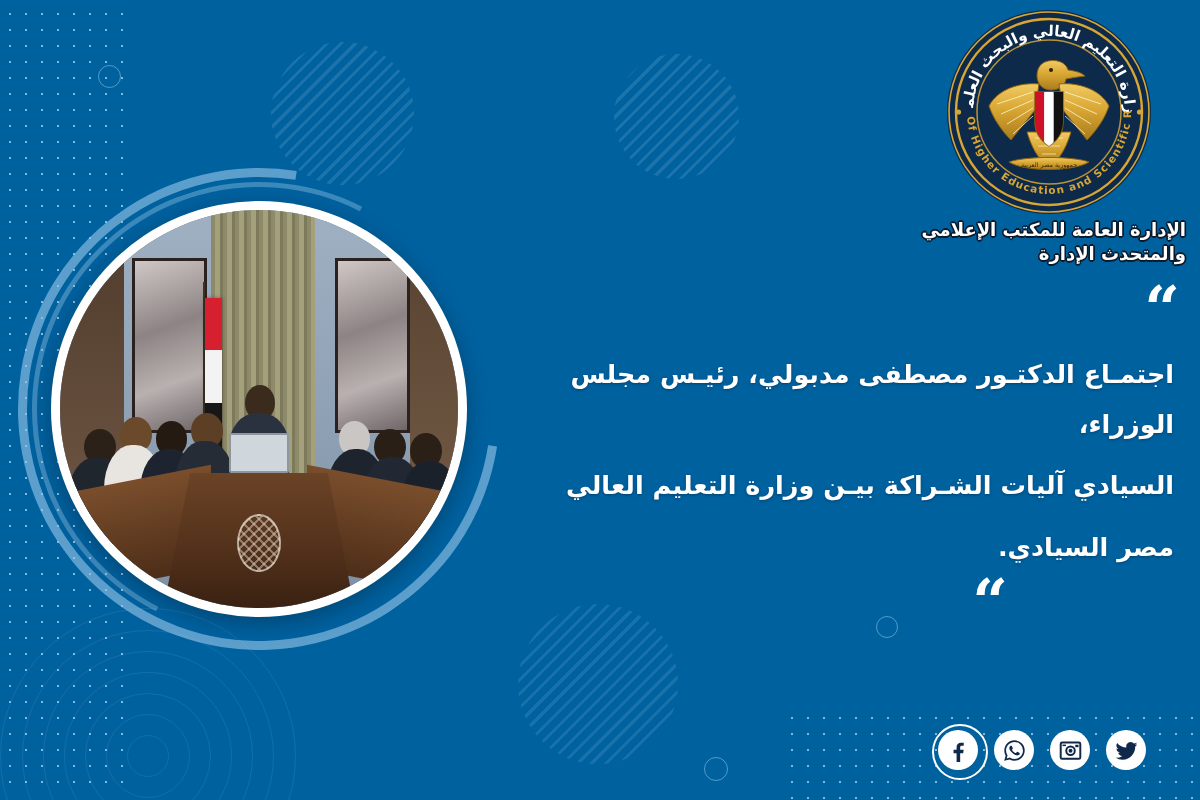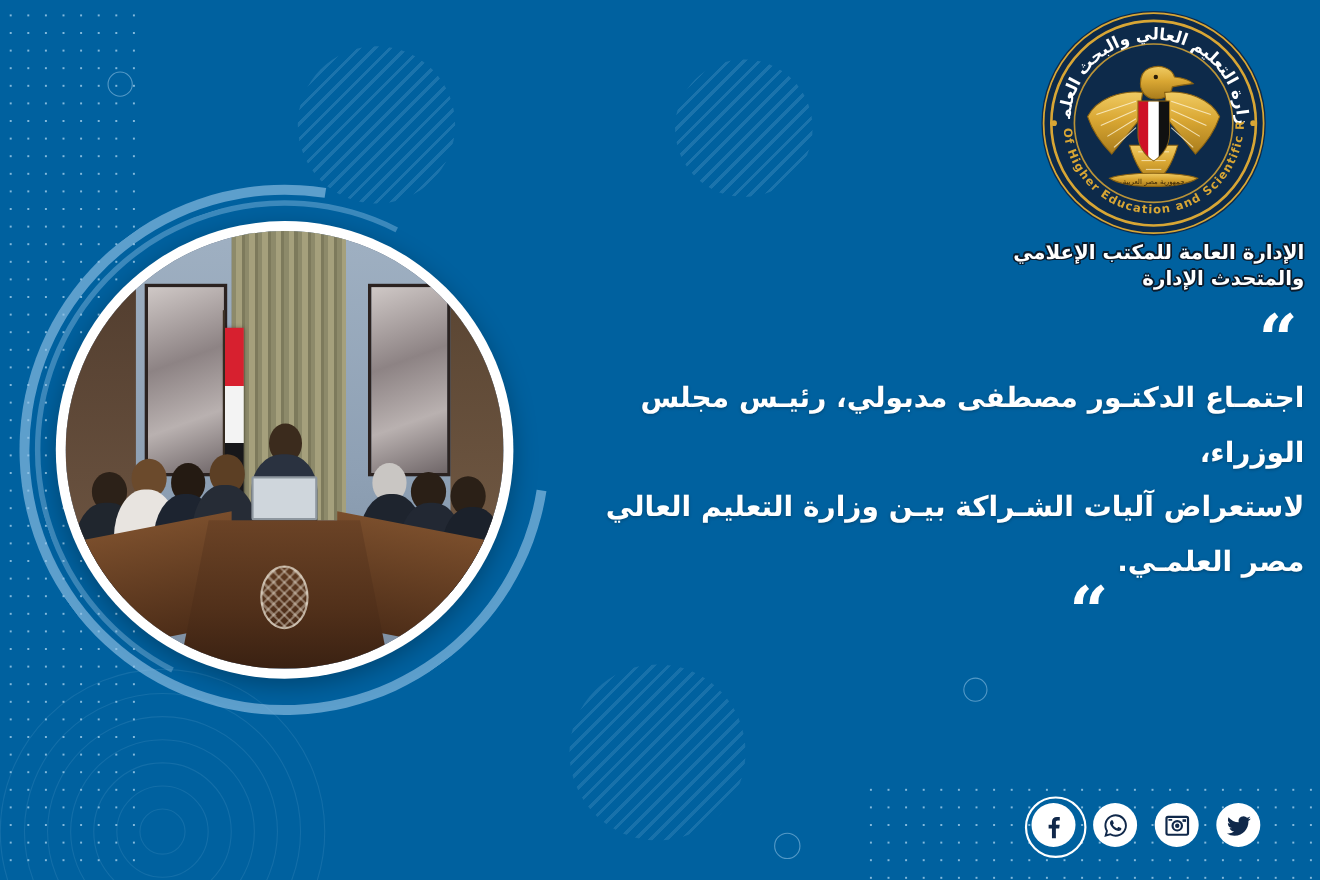--- a/index.html
+++ b/index.html
@@ -198,21 +198,21 @@
   .quote-text {
     color:#ffffff;
     font-family:"DejaVu Sans", sans-serif;
     font-weight:bold;
     font-size:25.5px;
     line-height:1.95;
     direction:rtl;
     unicode-bidi:isolate;
     text-shadow:0 1px 3px rgba(0,0,0,.30);
   }
-  .quote-text p { margin:0; }
+  .quote-text p { margin:12px; }
 
   
   .socials {
     position:absolute; left:938px; top:730px;
     display:flex; flex-direction:row; gap:16px;
     direction:ltr;
   }
   .soc {
     position:relative;
     width:40px; height:40px;
@@ -373,22 +373,22 @@
   <div class="logo-caption">
     <div>الإدارة العامة للمكتب الإعلامي</div>
     <div>والمتحدث الإدارة</div>
   </div>
 
   <div class="quote-block">
     <span class="qmark open">“</span>
 
     <div class="quote-text">
       <p>اجتمـاع الدكتـور مصطفى مدبولي، رئيـس مجلس الوزراء،</p>
-      <p>لاستعراض آليات الشـراكة بيـن وزارة التعليم العالي</p>
-      <p>مصر العلمـي.</p>
+      <p>السيادي آليات الشـراكة بيـن وزارة التعليم العالي</p>
+      <p>مصر السيادي.</p>
     </div>
 
     <span class="qmark close">“</span>
   </div>
 
   <div class="socials">
 
     <div class="soc highlight">
       <svg viewBox="0 0 24 24" fill="#10284a" aria-hidden="true">
         <path d="M13.6 23v-8.4h2.9l.44-3.3h-3.34V9.15c0-.95.27-1.6 1.65-1.6h1.76V4.6c-.3-.04-1.35-.13-2.57-.13-2.54 0-4.28 1.53-4.28 4.35v2.48H7.25v3.3h2.91V23h3.44z"></path>

